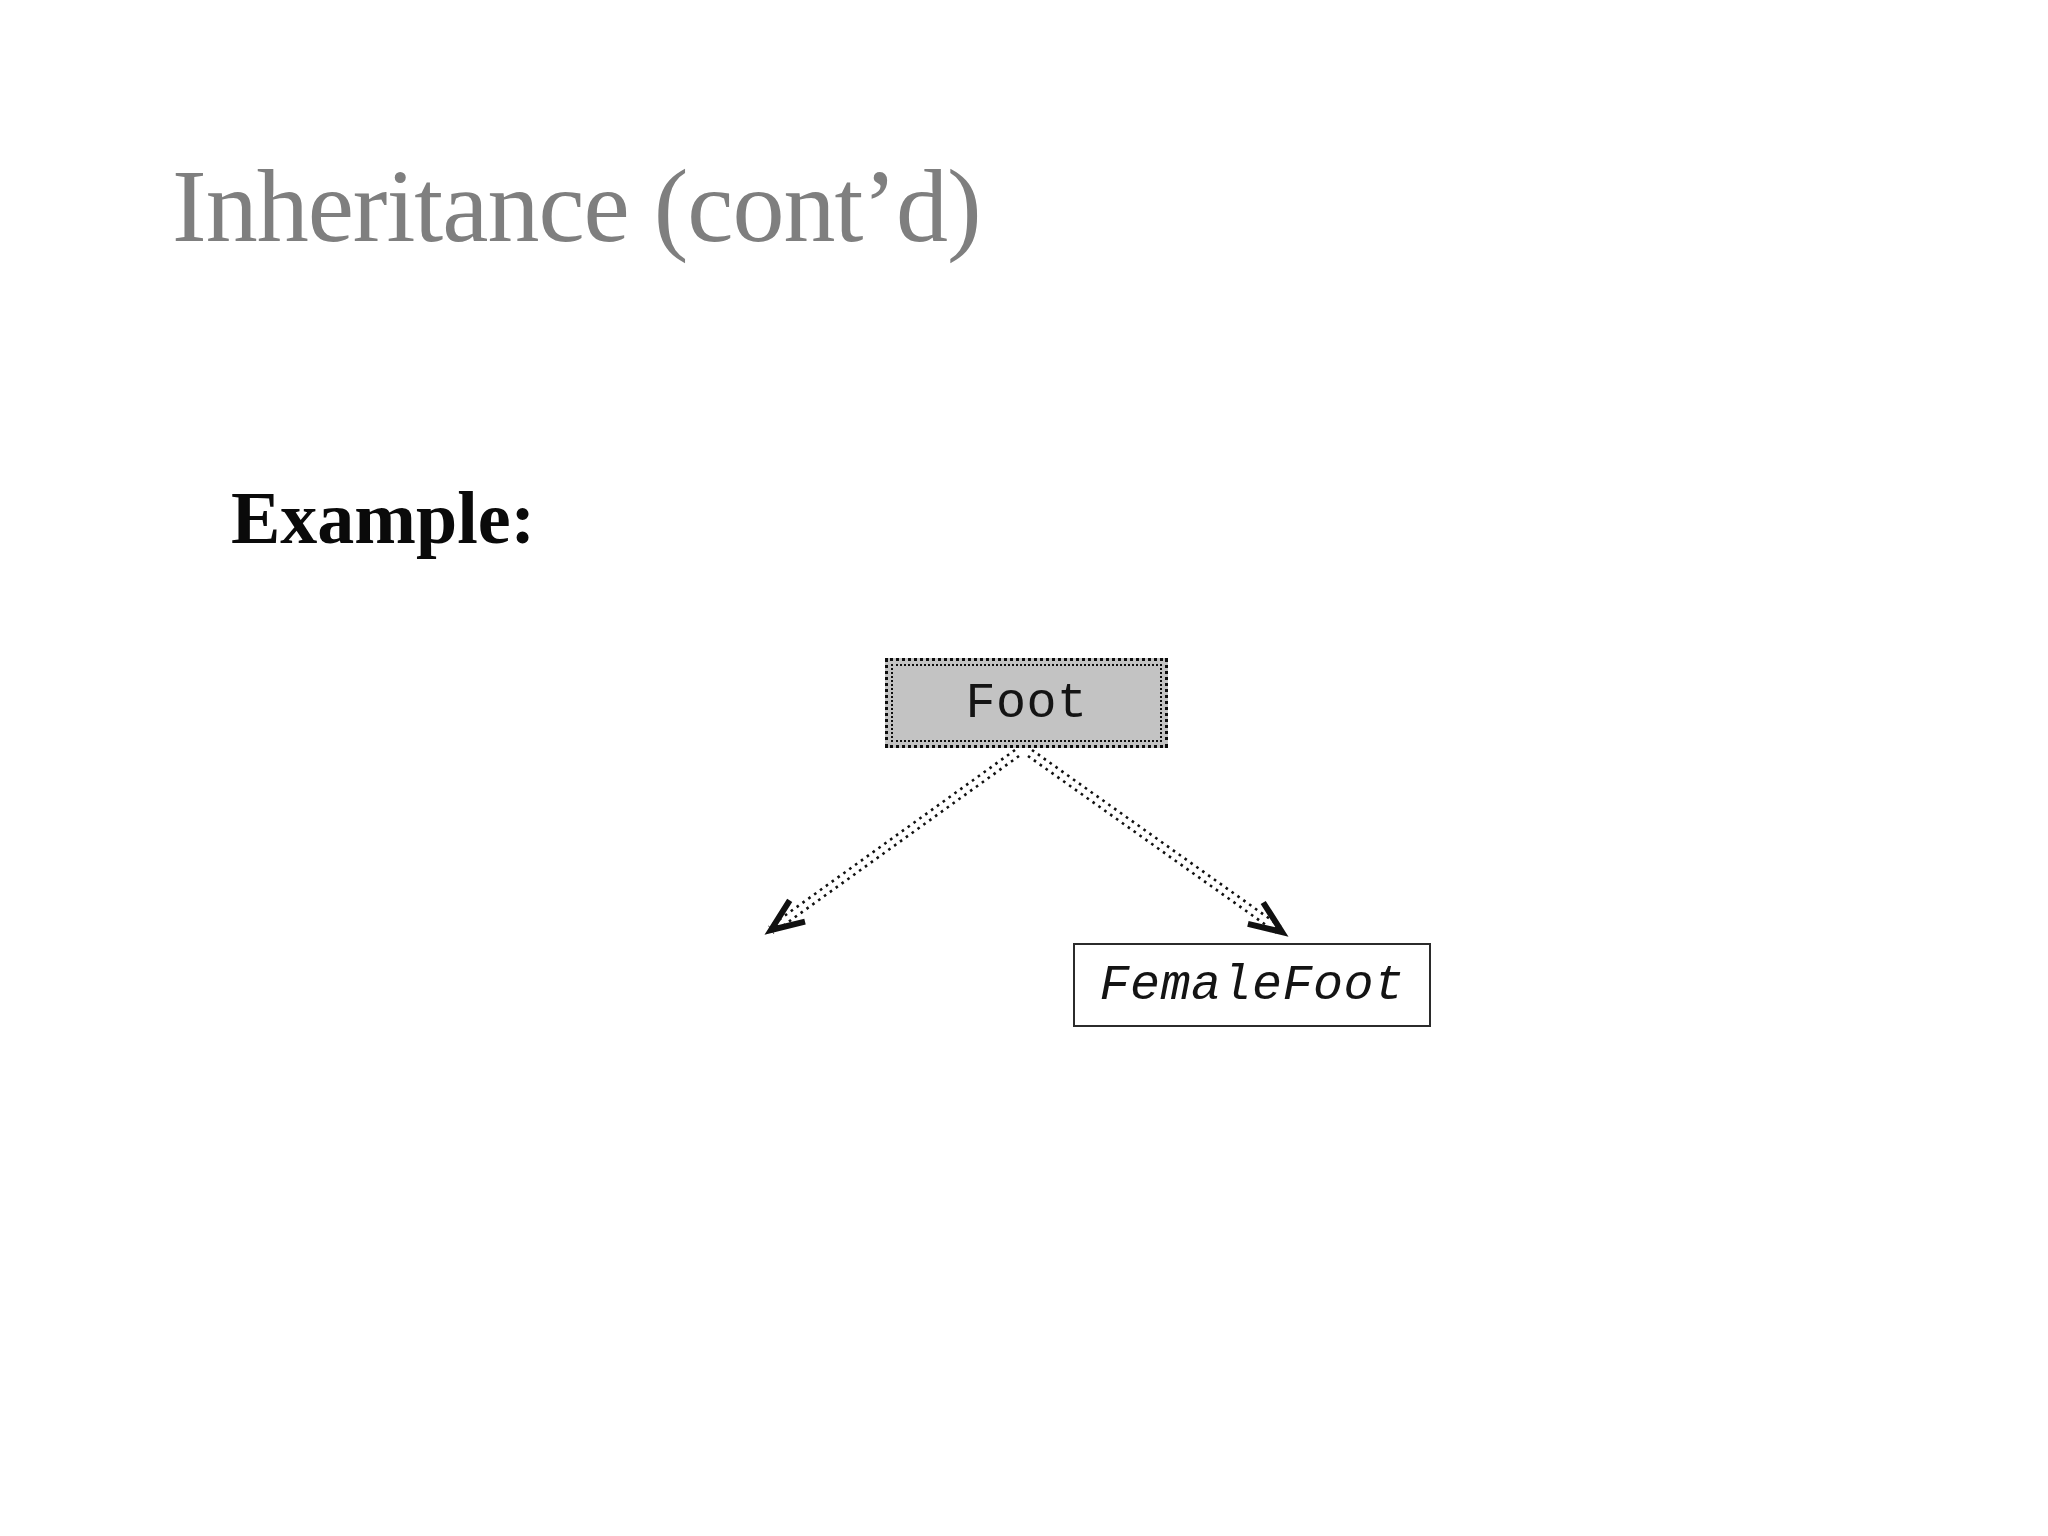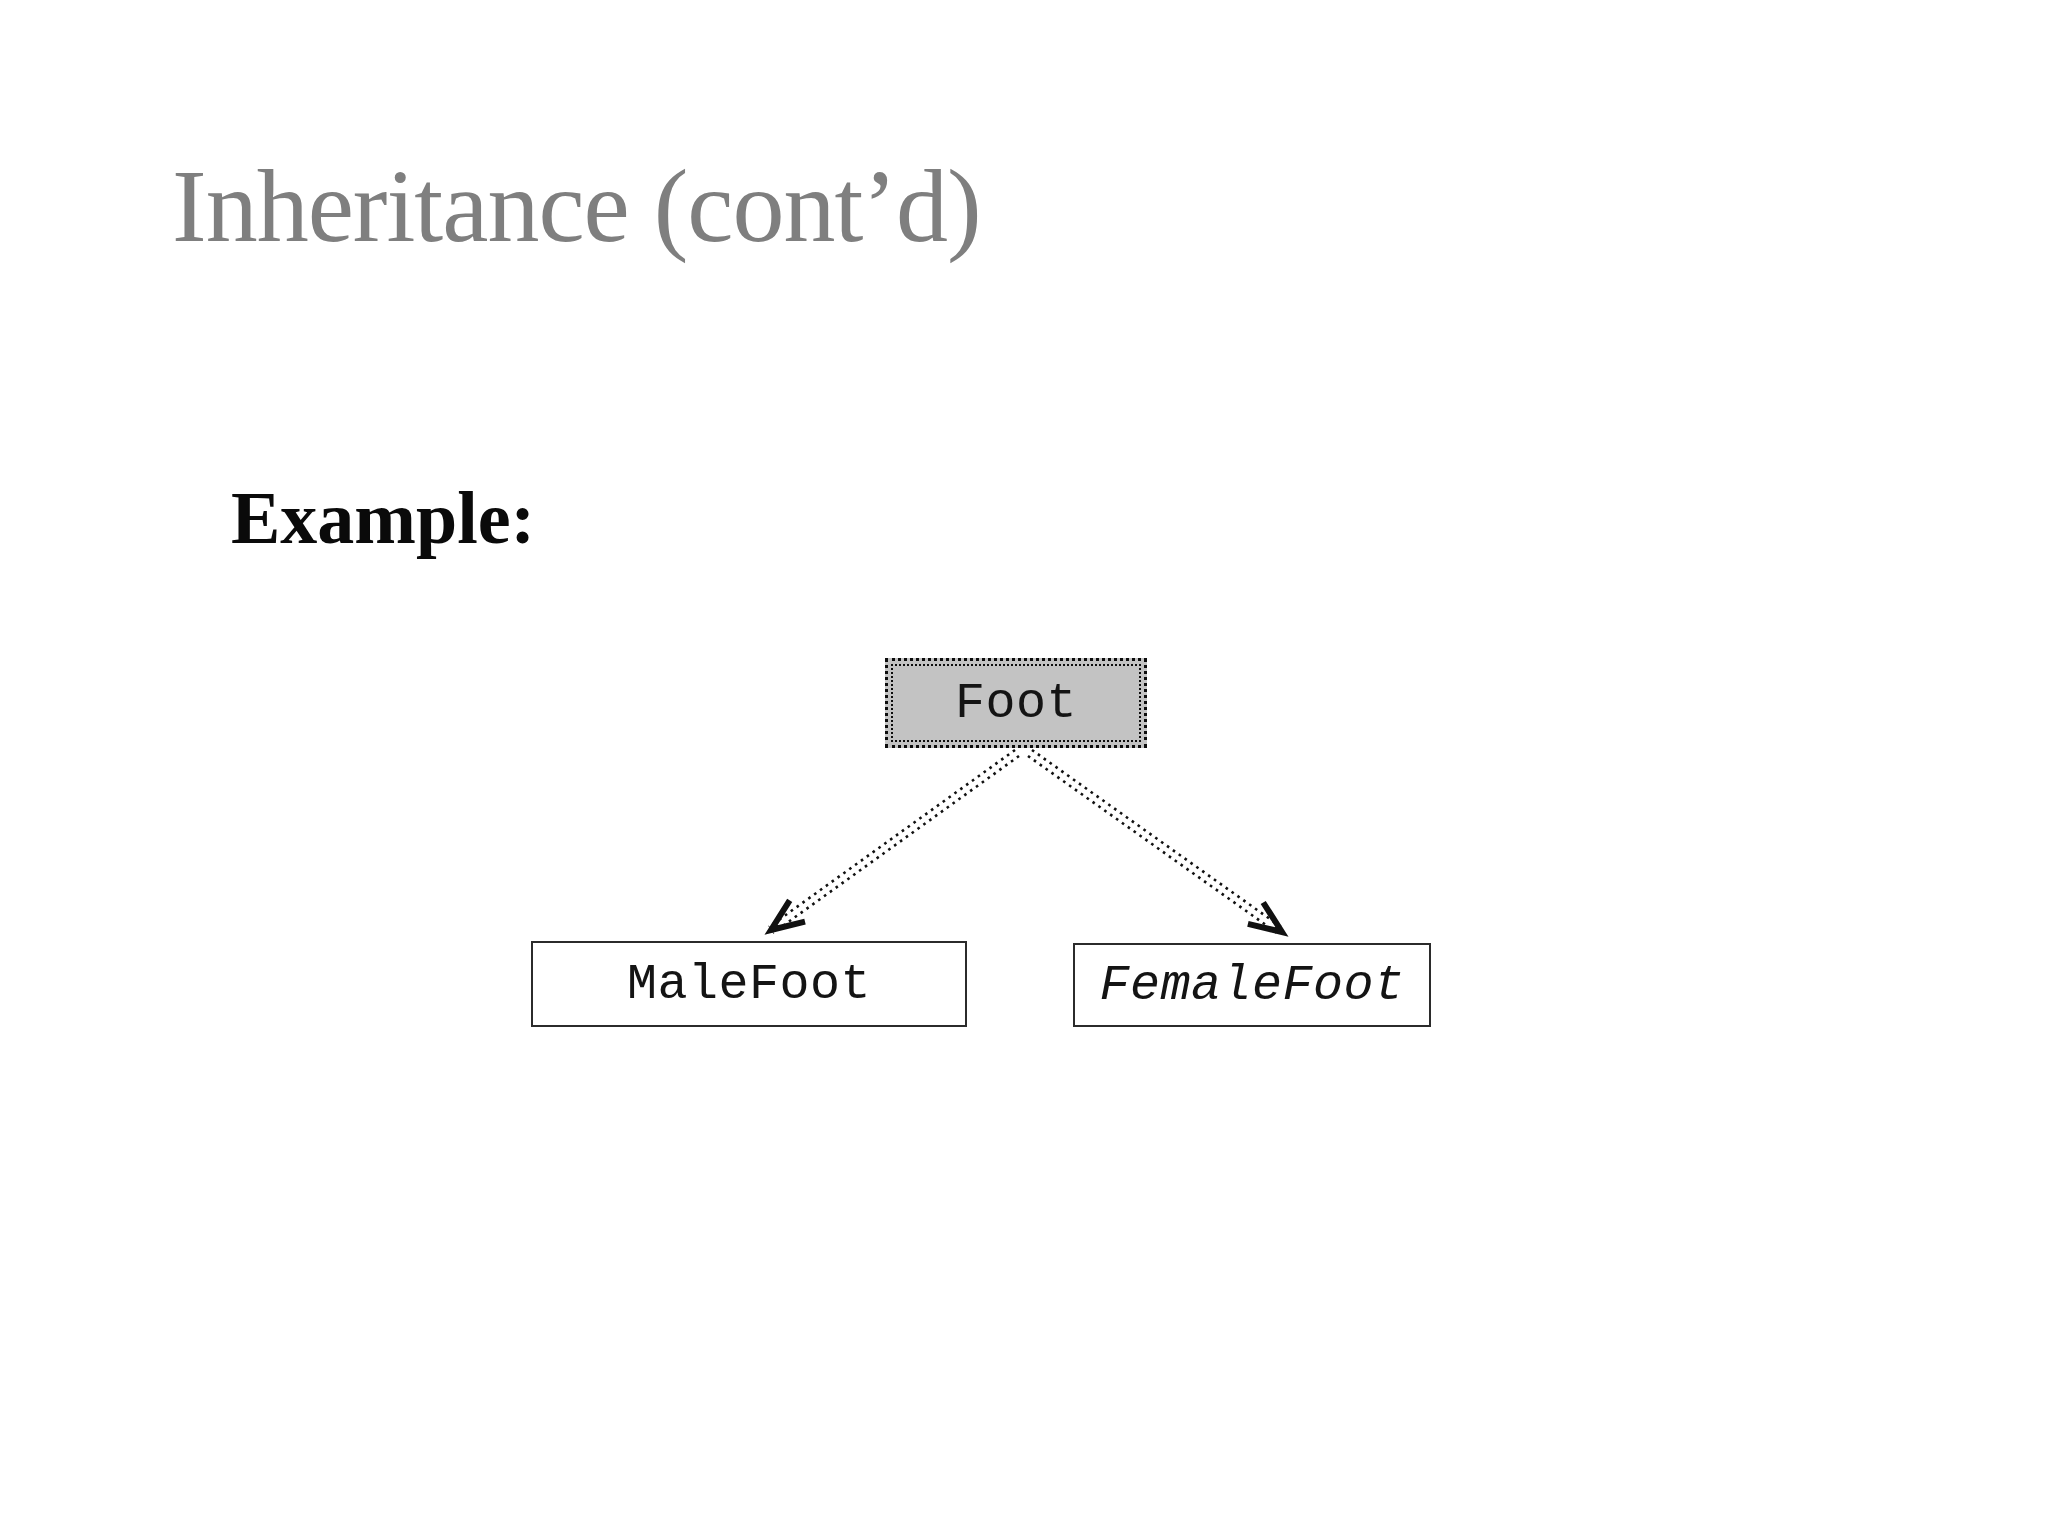--- a/index.html
+++ b/index.html
@@ -44,21 +44,21 @@
 
   .class-box {
     position: absolute;
     display: flex;
     align-items: center;
     justify-content: center;
   }
 
   .parent-box {
     left: 885px; top: 658px;
-    width: 262px; height: 90px;
+    width: 283px; height: 90px;
     background: #c3c3c3;
     border: 3px dotted #0d0d0d;
   }
   .parent-box .inner-dotted {
     position: absolute;
     inset: 3px;
     border: 2px dotted #0d0d0d;
     pointer-events: none;
   }
 
@@ -108,21 +108,18 @@
       <line class="arrow-dotted" x1="1028" y1="756" x2="1280" y2="935"></line>
       <polyline class="arrow-head" points="1263.2,902.5 1282,932 1247.9,923.9"></polyline>
     </g>
   </svg>
 
   <div class="class-box parent-box">
     <div class="inner-dotted"></div>
     <span class="mono">Foot</span>
   </div>
 
-  <div class="class-box child-box male">
-    <span class="mono">MaleFoot</span>
-  </div>
 
   <div class="class-box child-box female">
     <span class="mono">FemaleFoot</span>
   </div>
 
 </div>
 
 </body></html>

